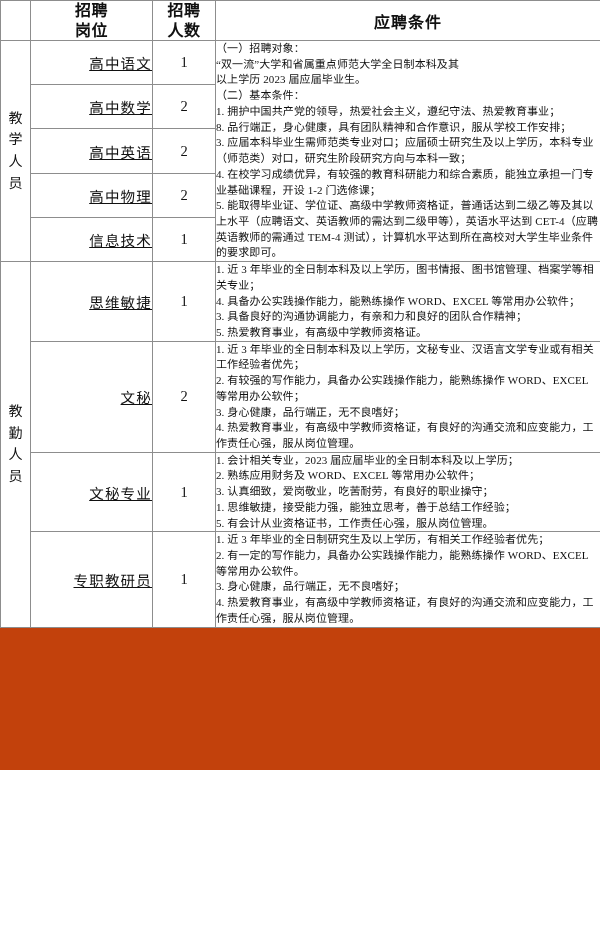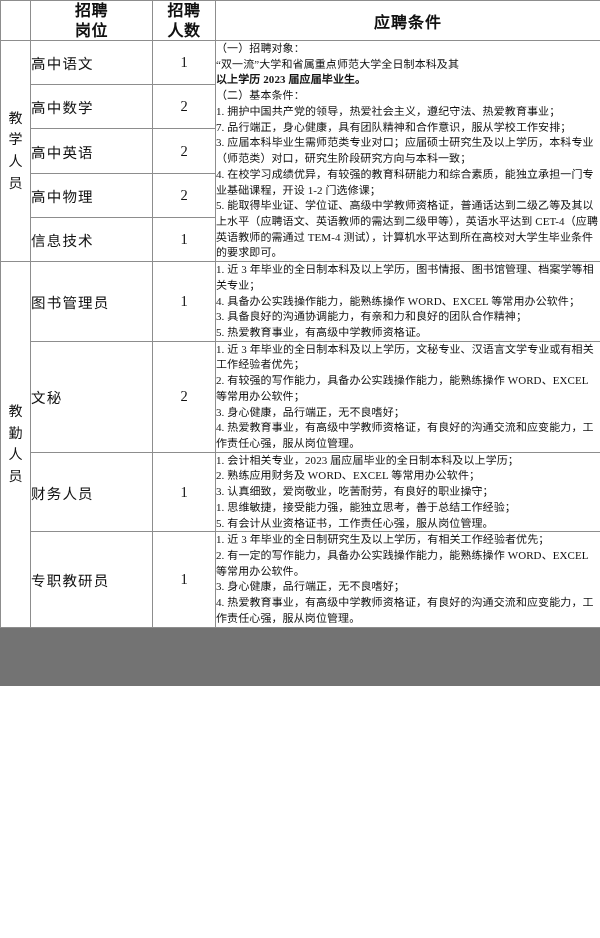--- a/index.html
+++ b/index.html
@@ -10,23 +10,23 @@
   }
   body {
     font-family: "Liberation Serif", "DejaVu Serif", serif;
     color: #111111;
     -webkit-font-smoothing: antialiased;
   }
 
   .sheet {
     position: relative;
     width: 600px;
-    height: 686px;
+    height: 770px;
     overflow: hidden;
-    background: #737373;
+    background: #c2410c;
     box-sizing: border-box;
   }
 
   table.recruit {
     width: 600px;
     border-collapse: collapse;
     table-layout: fixed;
     background: #ffffff;
   }
 
@@ -78,24 +78,25 @@
     text-align: center;
     font-family: "Liberation Serif", "DejaVu Serif", serif;
   }
   .vtext i {
     display: block;
     font-style: normal;
   }
 
   
   .post {
-    text-align: left;
+    text-align: right;
     font-size: 14.5px;
     letter-spacing: 1.2px;
     padding: 4px 2px;
+    text-decoration: underline;
   }
   .count {
     text-align: center;
     font-size: 14.5px;
     padding: 4px 2px;
   }
 
   
   .req {
     vertical-align: top;
@@ -105,21 +106,21 @@
     text-align: left;
     letter-spacing: 0.1px;
     word-break: break-all;
   }
   .req p {
     margin: 0;
     padding: 0;
     text-indent: 0;
   }
   .req .b {
-    font-weight: 700;
+    font-weight: 400;
   }
 </style>
 </head>
 <body>
 
 <div class="sheet">
   <table class="recruit">
     <colgroup>
       <col class="c-group">
       <col class="c-post">
@@ -149,21 +150,21 @@
             </span>
           </td>
           <td class="post">高中语文</td>
           <td class="count">1</td>
           <td class="req" rowspan="5">
             <p class="">（一）招聘对象：</p>
             <p class="">“双一流”大学和省属重点师范大学全日制本科及其</p>
             <p class="b">以上学历 2023 届应届毕业生。</p>
             <p class="">（二）基本条件：</p>
             <p class="">1. 拥护中国共产党的领导，热爱社会主义，遵纪守法、热爱教育事业；</p>
-            <p class="">7. 品行端正，身心健康，具有团队精神和合作意识，服从学校工作安排；</p>
+            <p class="">8. 品行端正，身心健康，具有团队精神和合作意识，服从学校工作安排；</p>
             <p class="">3. 应届本科毕业生需师范类专业对口；应届硕士研究生及以上学历，本科专业（师范类）对口，研究生阶段研究方向与本科一致；</p>
             <p class="">4. 在校学习成绩优异，有较强的教育科研能力和综合素质，能独立承担一门专业基础课程，开设 1-2 门选修课；</p>
             <p class="">5. 能取得毕业证、学位证、高级中学教师资格证，普通话达到二级乙等及其以上水平（应聘语文、英语教师的需达到二级甲等），英语水平达到 CET-4（应聘英语教师的需通过 TEM-4 测试），计算机水平达到所在高校对大学生毕业条件的要求即可。</p>
           </td>
         </tr>
         <tr>
           <td class="post">高中数学</td>
           <td class="count">2</td>
         </tr>
         <tr>
@@ -180,41 +181,41 @@
         </tr>
         <tr>
           <td class="group-cell" rowspan="4">
             <span class="vtext">
               <i>教</i>
               <i>勤</i>
               <i>人</i>
               <i>员</i>
             </span>
           </td>
-          <td class="post">图书管理员</td>
+          <td class="post">思维敏捷</td>
           <td class="count">1</td>
           <td class="req">
             <p class="">1. 近 3 年毕业的全日制本科及以上学历，图书情报、图书馆管理、档案学等相关专业；</p>
             <p class="">4. 具备办公实践操作能力，能熟练操作 WORD、EXCEL 等常用办公软件；</p>
             <p class="">3. 具备良好的沟通协调能力，有亲和力和良好的团队合作精神；</p>
             <p class="">5. 热爱教育事业，有高级中学教师资格证。</p>
           </td>
         </tr>
         <tr>
           <td class="post">文秘</td>
           <td class="count">2</td>
           <td class="req">
             <p class="">1. 近 3 年毕业的全日制本科及以上学历，文秘专业、汉语言文学专业或有相关工作经验者优先；</p>
             <p class="">2. 有较强的写作能力，具备办公实践操作能力，能熟练操作 WORD、EXCEL 等常用办公软件；</p>
             <p class="">3. 身心健康，品行端正，无不良嗜好；</p>
             <p class="">4. 热爱教育事业，有高级中学教师资格证，有良好的沟通交流和应变能力，工作责任心强，服从岗位管理。</p>
           </td>
         </tr>
         <tr>
-          <td class="post">财务人员</td>
+          <td class="post">文秘专业</td>
           <td class="count">1</td>
           <td class="req">
             <p class="">1. 会计相关专业，2023 届应届毕业的全日制本科及以上学历；</p>
             <p class="">2. 熟练应用财务及 WORD、EXCEL 等常用办公软件；</p>
             <p class="">3. 认真细致，爱岗敬业，吃苦耐劳，有良好的职业操守；</p>
             <p class="">1. 思维敏捷，接受能力强，能独立思考，善于总结工作经验；</p>
             <p class="">5. 有会计从业资格证书，工作责任心强，服从岗位管理。</p>
           </td>
         </tr>
         <tr>

